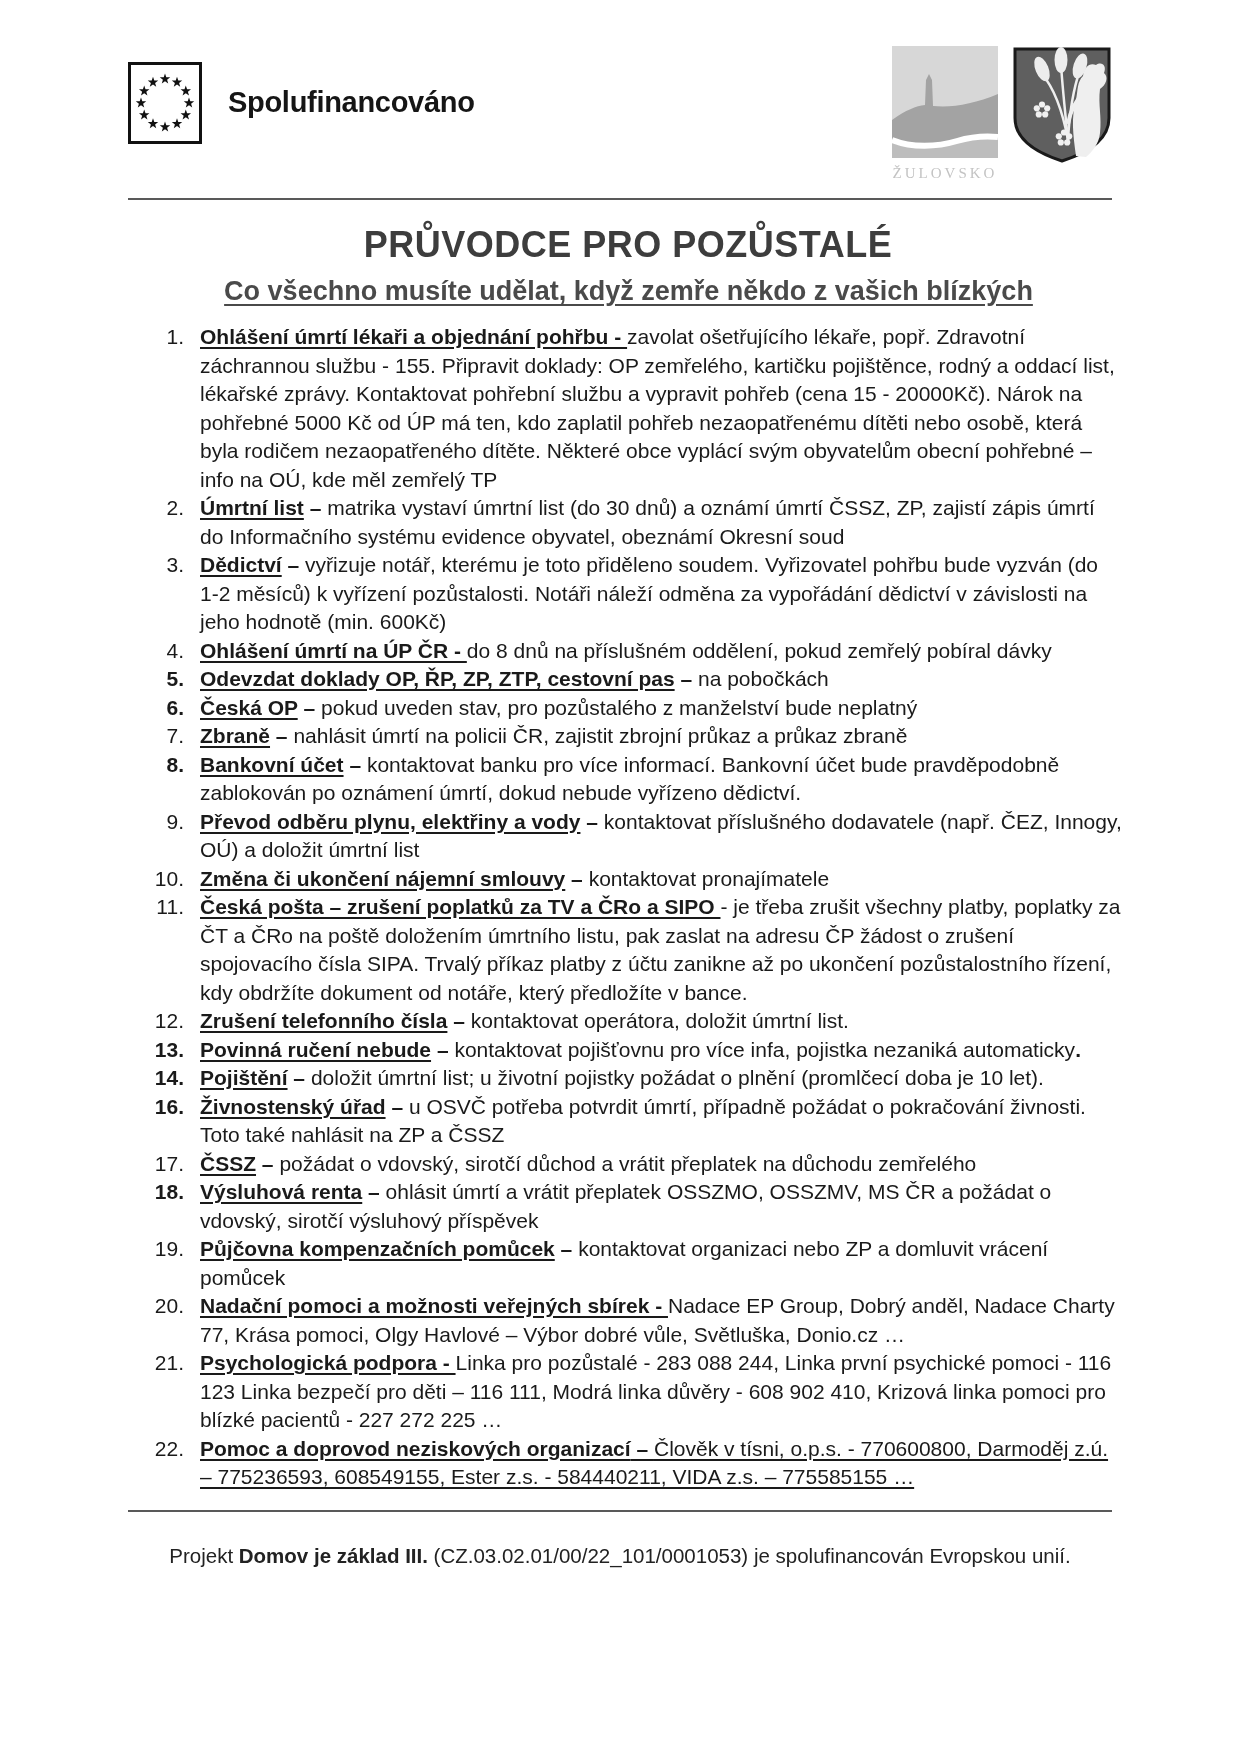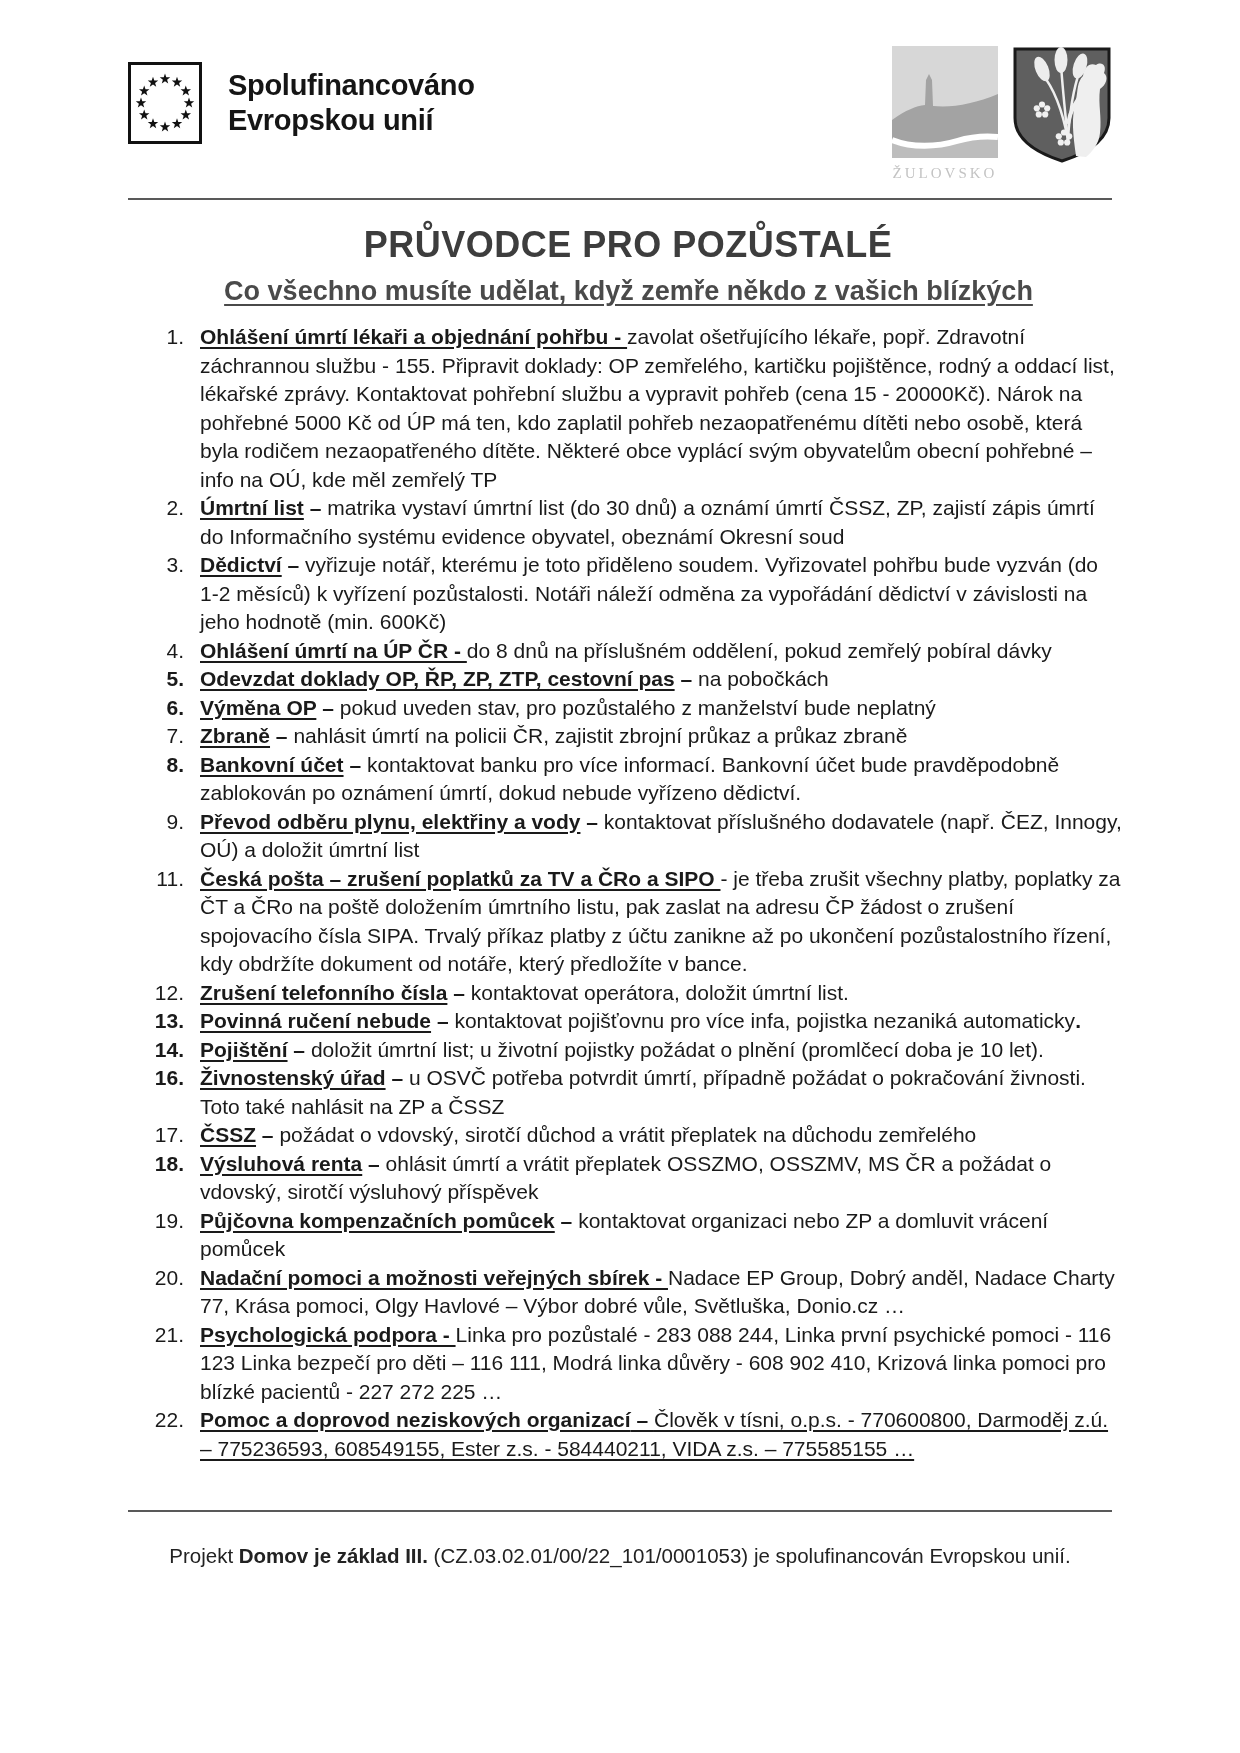--- a/index.html
+++ b/index.html
@@ -80,21 +80,20 @@
           <use href="#st" transform="translate(37,65)"></use>
           <use href="#st" transform="translate(25,61.8)"></use>
           <use href="#st" transform="translate(16.2,53)"></use>
           <use href="#st" transform="translate(13,41)"></use>
           <use href="#st" transform="translate(16.2,29)"></use>
           <use href="#st" transform="translate(25,20.2)"></use>
         </svg>
       </span>
       <div class="eu-text">
         <div>Spolufinancováno</div>
-        <div>Evropskou unií</div>
       </div>
     </div>
 
     <div class="logos">
       <figure class="zulovsko">
         <svg width="106" height="112" viewBox="0 0 106 112" aria-hidden="true">
           <rect width="106" height="112" fill="#d7d7d7"></rect>
           <path d="M0,74 C14,64 24,60 33,59 L34,34 L37,28 L40,34 L41,60 C60,62 82,58 106,48 L106,112 L0,112 Z" fill="#a3a3a3"></path>
           <path d="M0,97 C20,104 45,103 65,97 C82,92 96,92 106,94 L106,112 L0,112 Z" fill="#bdbdbd"></path>
           <path d="M0,94 C20,102 45,101 65,95 C82,90 96,90 106,91" stroke="#ffffff" stroke-width="6" fill="none"></path>
@@ -158,33 +157,37 @@
       <li>
           <span class="num">4.</span>
           <p><span class="head">Ohlášení úmrtí na ÚP ČR - </span><span class="bd"></span><span>do 8 dnů na příslušném oddělení, pokud zemřelý pobíral dávky</span></p>
         </li>
       <li>
           <span class="num bn">5.</span>
           <p><span class="head">Odevzdat doklady OP, ŘP, ZP, ZTP, cestovní pas</span><span class="bd"> – </span><span>na pobočkách</span></p>
         </li>
       <li>
           <span class="num bn">6.</span>
-          <p><span class="head">Výměna OP</span><span class="bd"> – </span><span>pokud uveden stav, pro pozůstalého z manželství bude neplatný</span></p>
+          <p><span class="head">Česká OP</span><span class="bd"> – </span><span>pokud uveden stav, pro pozůstalého z manželství bude neplatný</span></p>
         </li>
       <li>
           <span class="num">7.</span>
           <p><span class="head">Zbraně</span><span class="bd"> – </span><span>nahlásit úmrtí na policii ČR, zajistit zbrojní průkaz a průkaz zbraně</span></p>
         </li>
       <li>
           <span class="num bn">8.</span>
           <p><span class="head">Bankovní účet</span><span class="bd"> – </span><span>kontaktovat banku pro více informací. Bankovní účet bude pravděpodobně zablokován po oznámení úmrtí, dokud nebude vyřízeno dědictví.</span></p>
         </li>
       <li>
           <span class="num">9.</span>
           <p><span class="head">Převod odběru plynu, elektřiny a vody</span><span class="bd"> – </span><span>kontaktovat příslušného dodavatele (např. ČEZ, Innogy, OÚ) a doložit úmrtní list</span></p>
+        </li>
+      <li>
+          <span class="num">10.</span>
+          <p><span class="head">Změna či ukončení nájemní smlouvy</span><span class="bd"> – </span><span>kontaktovat pronajímatele</span></p>
         </li>
       <li>
           <span class="num">11.</span>
           <p><span class="head">Česká pošta – zrušení poplatků za TV a ČRo a SIPO </span><span class="bd"></span><span>- je třeba zrušit všechny platby, poplatky za ČT a ČRo na poště doložením úmrtního listu, pak zaslat na adresu ČP žádost o zrušení spojovacího čísla SIPA. Trvalý příkaz platby z účtu zanikne až po ukončení pozůstalostního řízení, kdy obdržíte dokument od notáře, který předložíte v bance.</span></p>
         </li>
       <li>
           <span class="num">12.</span>
           <p><span class="head">Zrušení telefonního čísla</span><span class="bd"> – </span><span>kontaktovat operátora, doložit úmrtní list.</span></p>
         </li>
       <li>

